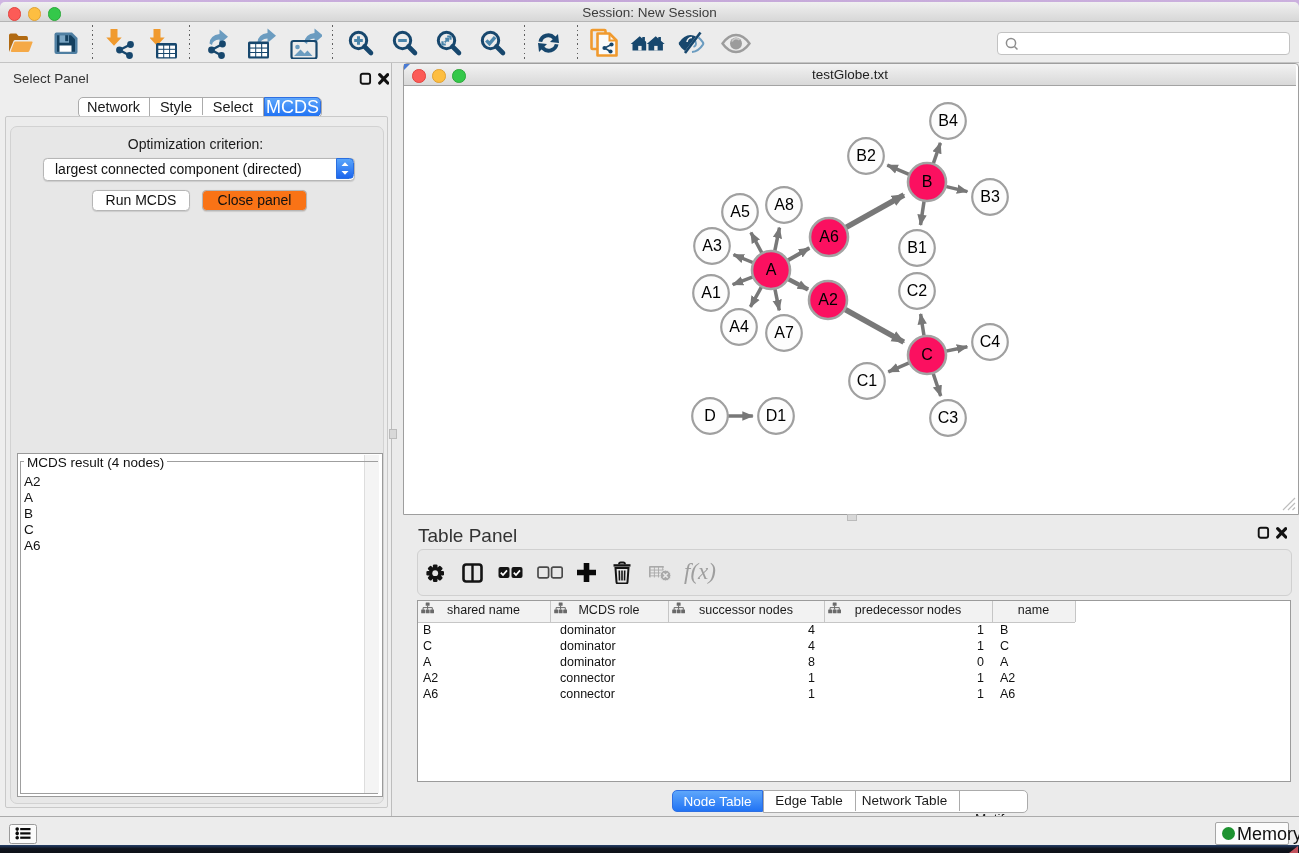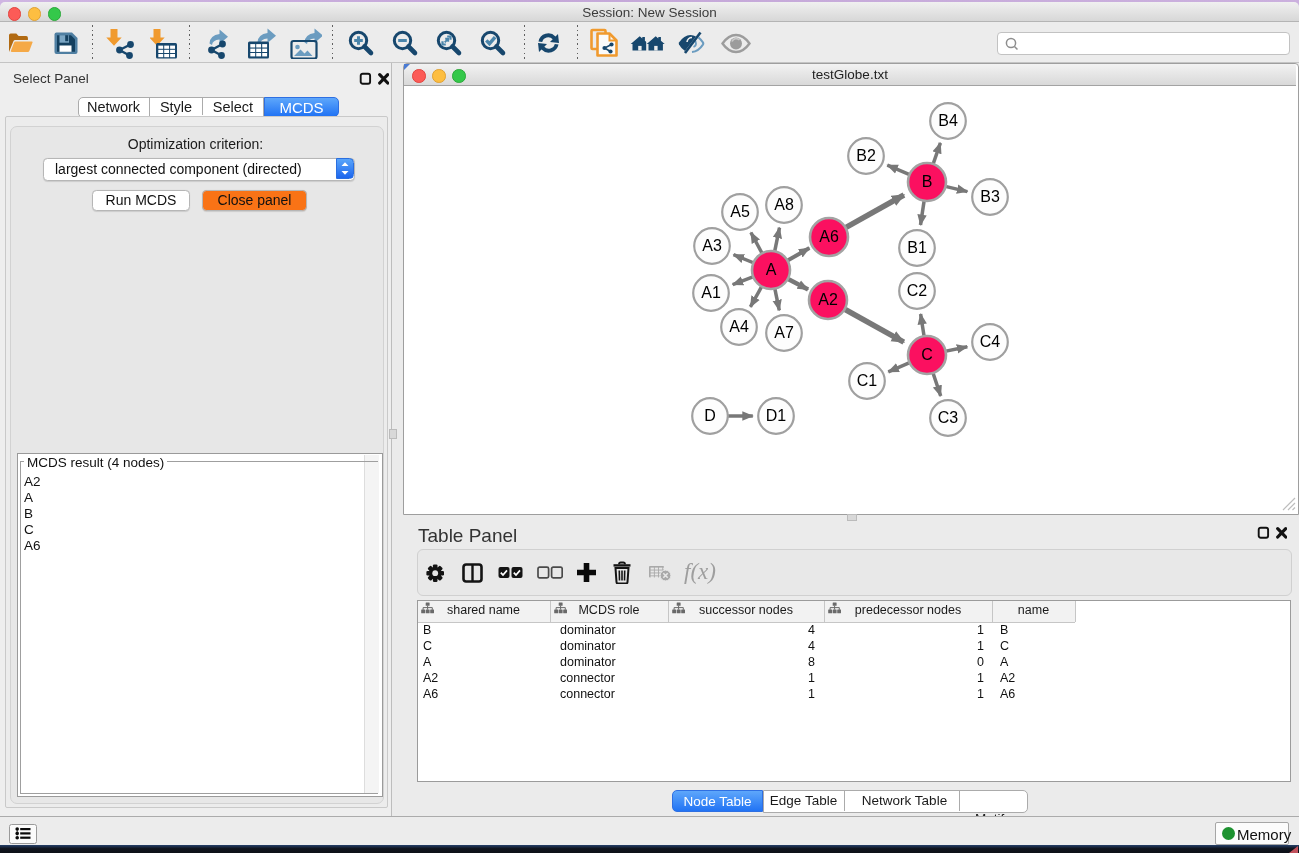--- a/index.html
+++ b/index.html
@@ -147,21 +147,21 @@
 <div class="abs" style="left:0;top:63px;width:391px;height:753px;background:#eeeeee;border-right:1px solid #bdbdbd"></div>
 <div class="abs" style="left:13px;top:71px;font-size:13.5px;color:#333">Select Panel</div>
 <svg class="abs" width="30" height="14" style="left:359px;top:72px">
     <rect x="1.7" y="1.7" width="9.4" height="10" rx="2" fill="none" stroke="#111" stroke-width="1.9"></rect>
     <path d="M20.7,2.6 l8,8.4 M28.7,2.6 l-8,8.4" stroke="#111" stroke-width="3.2" stroke-linecap="round"></path>
   </svg>
 <div class="abs" style="left:78px;top:97px;width:242px;height:19px;background:#fff;border:1px solid #ababab;border-radius:5px"></div>
 <div class="abs" style="left:78px;top:97px;width:72px;height:19px;border-right:1px solid #ababab;box-sizing:border-box;text-align:center;font-size:14.5px;color:#1a1a1a;line-height:20px">Network</div>
 <div class="abs" style="left:150px;top:97px;width:53px;height:18px;border-right:1px solid #ababab;box-sizing:border-box;text-align:center;font-size:14.5px;color:#1a1a1a;line-height:20px">Style</div>
 <div class="abs" style="left:203px;top:97px;width:61px;height:19px;border-right:1px solid #ababab;box-sizing:border-box;text-align:center;font-size:14.5px;color:#1a1a1a;line-height:20px">Select</div>
-<div class="abs" style="left:264px;top:96.5px;width:75px;height:20px;background:linear-gradient(#5ea7fb,#2173f4);border:1px solid #2e6fe2;box-sizing:border-box;border-radius:0 5px 5px 0;text-align:center;font-size:15px;color:#fff;line-height:19px">MCDS</div>
+<div class="abs" style="left:264px;top:96.5px;width:57px;height:20px;background:linear-gradient(#5ea7fb,#2173f4);border:1px solid #2e6fe2;box-sizing:border-box;border-radius:0 5px 5px 0;text-align:center;font-size:18px;color:#fff;line-height:19px">MCDS</div>
 <div class="abs" style="left:5px;top:116px;width:381px;height:690px;background:#ececec;border:1px solid #c9c9c9;border-radius:2px"></div>
 <div class="abs" style="left:10px;top:126px;width:372px;height:676px;background:#e7e7e7;border:1px solid #d2d2d2;border-radius:7px"></div>
 <div class="abs" style="left:0;top:136px;width:391px;text-align:center;font-size:14px;color:#1a1a1a">Optimization criterion:</div>
 <div class="abs" style="left:43px;top:158px;width:310px;height:21px;background:#fff;border:1px solid #b6b6b6;border-radius:4.5px;box-shadow:0 .5px 1px rgba(0,0,0,.12)"></div>
 <div class="abs" style="left:55px;top:161px;font-size:14px;color:#111">largest connected component (directed)</div>
 <div class="abs" style="left:336px;top:158px;width:18px;height:21px;background:linear-gradient(#59a5fa,#1d66ee);border-radius:0 4.5px 4.5px 0;border:1px solid #2a6fe0;box-sizing:border-box"></div>
 <svg class="abs" width="18" height="21" style="left:336px;top:158px">
     <path d="M5.5,8 l3.5,-3.8 l3.5,3.8 z M5.5,13 l3.5,3.8 l3.5,-3.8 z" fill="#fff"></path>
   </svg>
 <div class="abs" style="left:92px;top:190px;width:96px;height:19px;background:#fff;border:1px solid #b6b6b6;border-radius:4.5px;box-shadow:0 .5px 1px rgba(0,0,0,.12);text-align:center;font-size:14px;color:#111;line-height:19px">Run MCDS</div>
@@ -390,32 +390,32 @@
 <div class="abs" style="left:668px;top:671px;width:147px;text-align:right;font-size:12.5px;color:#111">1</div>
 <div class="abs" style="left:824px;top:671px;width:160px;text-align:right;font-size:12.5px;color:#111">1</div>
 <div class="abs" style="left:1000px;top:671px;font-size:12.5px;color:#111">A2</div>
 <div class="abs" style="left:423px;top:687px;font-size:12.5px;color:#111">A6</div>
 <div class="abs" style="left:560px;top:687px;font-size:12.5px;color:#111">connector</div>
 <div class="abs" style="left:668px;top:687px;width:147px;text-align:right;font-size:12.5px;color:#111">1</div>
 <div class="abs" style="left:824px;top:687px;width:160px;text-align:right;font-size:12.5px;color:#111">1</div>
 <div class="abs" style="left:1000px;top:687px;font-size:12.5px;color:#111">A6</div>
 <div class="abs" style="left:763px;top:790px;width:263px;height:21px;background:#fff;border:1px solid #ababab;border-radius:0 5px 5px 0"></div>
 <div class="abs" style="left:672px;top:789.5px;width:91px;height:22px;background:linear-gradient(#5ea7fb,#2173f4);border:1px solid #2e6fe2;box-sizing:border-box;border-radius:5px 0 0 5px;text-align:center;font-size:13.5px;color:#fff;line-height:21px">Node Table</div>
-<div class="abs" style="left:763px;top:790px;width:82px;height:21px;border-right:1px solid #ababab;box-sizing:border-box;text-align:center;font-size:13.5px;color:#1a1a1a;line-height:22px">Edge Table</div>
+<div class="abs" style="left:763px;top:790px;width:93px;height:21px;border-right:1px solid #ababab;box-sizing:border-box;text-align:center;font-size:13.5px;color:#1a1a1a;line-height:22px">Edge Table</div>
 <div class="abs" style="left:850px;top:790px;width:110px;height:21px;border-right:1px solid #ababab;box-sizing:border-box;text-align:center;font-size:13.5px;color:#1a1a1a;line-height:22px">Network Table</div>
 <div class="abs" style="left:960px;top:808px;width:66px;height:21px;text-align:center;font-size:13.5px;color:#1a1a1a;line-height:22px">Motifs</div>
 <div class="abs" style="left:0;top:816px;width:1299px;height:30px;background:#ececec;border-top:1px solid #ababab;box-sizing:border-box"></div>
 <div class="abs" style="left:9px;top:824px;width:27.5px;height:19.5px;background:#fbfbfb;border:1px solid #9a9a9a;border-radius:2.5px;box-sizing:border-box"></div>
 <svg class="abs" width="18" height="13" style="left:15px;top:827px">
     <g fill="#0a0a0a">
       <line x1="2.2" y1="1.5" x2="2.2" y2="11.5" stroke="#0a0a0a" stroke-width="1" stroke-dasharray="1.2 1.6"></line>
       <circle cx="2.2" cy="2.1" r="1.8"></circle>
       <rect x="5.2" y="1" width="10.3" height="2.2"></rect>
       <circle cx="2.2" cy="6.4" r="1.8"></circle>
       <rect x="5.2" y="5.3" width="10.3" height="2.2"></rect>
       <circle cx="2.2" cy="10.7" r="1.8"></circle>
       <rect x="5.2" y="9.6" width="10.3" height="2.2"></rect>
     </g>
   </svg>
-<div class="abs" style="left:1215px;top:822px;width:74px;height:23px;background:#fcfcfc;border:1px solid #a6a6a6;border-radius:2px;font-size:15px;color:#111;line-height:23px;text-align:center;padding-left:21px;box-sizing:border-box">Memory</div>
+<div class="abs" style="left:1215px;top:822px;width:74px;height:23px;background:#fcfcfc;border:1px solid #a6a6a6;border-radius:2px;font-size:18px;color:#111;line-height:23px;text-align:center;padding-left:21px;box-sizing:border-box">Memory</div>
 <div class="abs" style="left:1221.5px;top:827px;width:13px;height:13px;border-radius:50%;background:#1d9230;box-sizing:border-box"></div>
 <div class="abs" style="left:0;top:845px;width:1299px;height:8px;background:linear-gradient(#25406b,#10141d 45%,#0c1017)"></div>
 <div class="abs" style="left:1289px;top:846px;width:0;height:0;border-right:9px solid #c1515c;border-top:7px solid rgba(0,0,0,0)"></div>
 
 </body></html>

